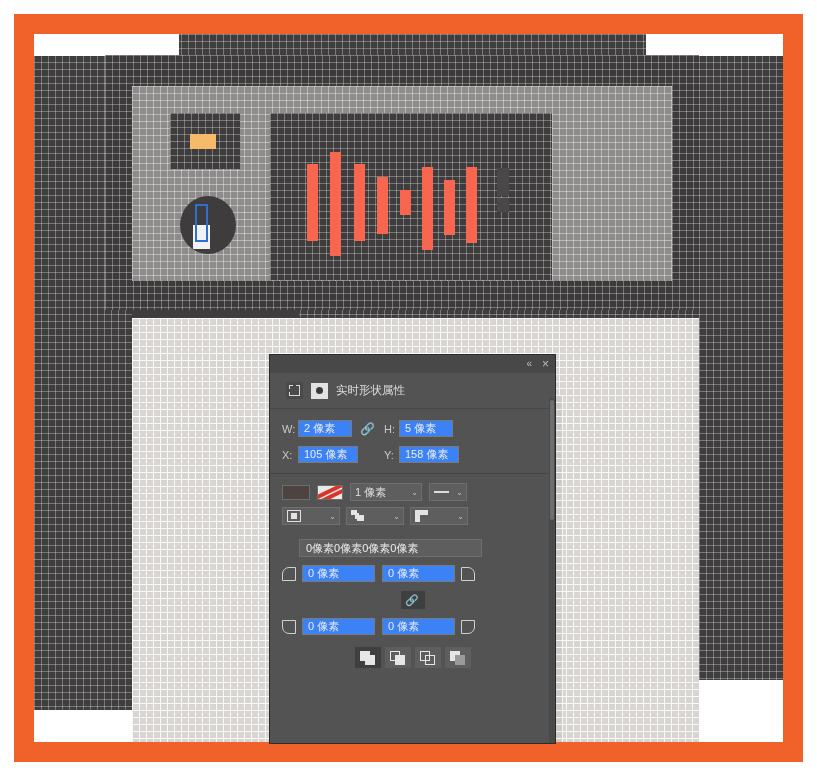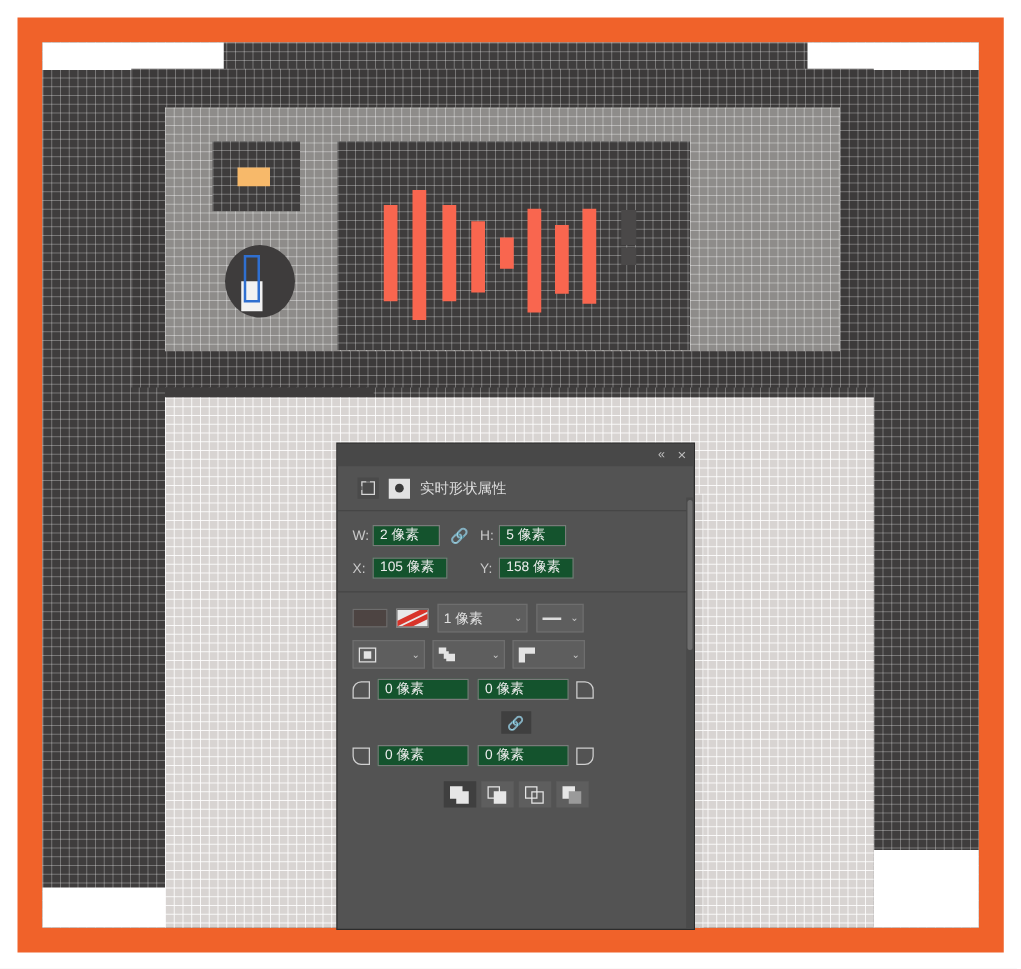--- a/index.html
+++ b/index.html
@@ -167,21 +167,21 @@
   .shape-head .circicon {
     width:17px; height:16px; background:#e2e2e2;
     display:flex; align-items:center; justify-content:center;
   }
   .circicon b { width:7px; height:7px; border-radius:50%; background:#3a3a3a; display:block;}
   .shape-head .lbl { font-size: 11.5px; color:#dcdcdc; }
 
   .row { display:flex; align-items:center; padding: 0 12px; }
   .lab { color:#c9c9c9; font-size:11px; }
   .fld {
-    background:#14532d; color:#ececec; border:1px solid #7a7a7a;
+    background:#3b82f6; color:#ececec; border:1px solid #7a7a7a;
     height:17px; line-height:15px; font-size:11px;
     padding: 0 5px; display:flex; align-items:center;
   }
   .link-ico {
     width:18px; height:14px; display:flex; align-items:center; justify-content:center;
     color:#c2c2c2; font-size:12px;
   }
 
   .sep { height:1px; background:#464646; margin: 7px 0 0 0; }
 
@@ -194,21 +194,21 @@
     border:1px solid #6d6d6d;
   }
   .nostroke .bar1, .nostroke .bar2 {
     position:absolute; left:-7px; width:42px; height:4px; background:#d8342a;
     transform: rotate(-26deg);
   }
   .nostroke .bar1 { top:2px; }
   .nostroke .bar2 { top:8px; }
 
   .dd {
-    background:#5e5e5e; border:1px solid #6e6e6e; height:23px;
+    background:#5e5e5e; border:1px solid #6e6e6e; height:18px;
     display:flex; align-items:center; justify-content:space-between;
     padding: 0 3px 0 4px; color:#e0e0e0; font-size:11px;
   }
   .caret { color:#c6c6c6; font-size:8px; margin-left:3px;}
 
   .dashline { width:15px; height:2px; background:#dcdcdc; }
 
   .ic-align { width:14px; height:12px; position:relative; }
   .ic-align .o { position:absolute; inset:0; border:1px solid #e0e0e0; }
   .ic-align .i { position:absolute; left:4px; top:3px; width:6px; height:6px; background:#e4e4e4; }
@@ -395,20 +395,23 @@
         </span>
         <span class="dd" style="width:58px;">
           <span class="ic-corner">
               <span class="a"></span>
               <span class="b"></span>
             </span>
           <span class="caret">⌄</span>
         </span>
       </div>
 
+      <div class="row" style="margin-top:14px;">
+        <span class="radius-combined" style="width:183px; margin-left:17px;">0像素0像素0像素0像素</span>
+      </div>
 
       <div class="row" style="margin-top:8px; align-items:center;">
         <span class="corner-ic tl"></span>
         <span class="fld" style="width:73px; margin-left:6px;">0 像素</span>
         <span class="fld" style="width:73px; margin-left:7px;">0 像素</span>
         <span class="corner-ic tr" style="margin-left:6px;"></span>
       </div>
 
       <div class="row" style="margin-top:9px; justify-content:center;">
         <span class="linkbtn">🔗</span>

